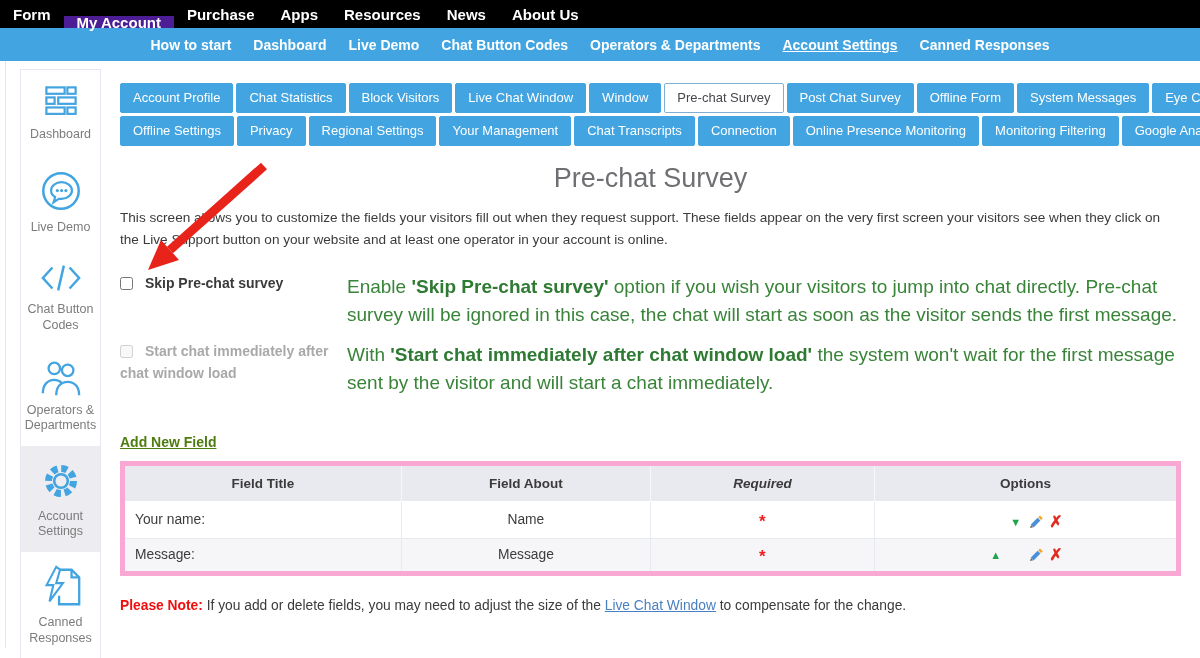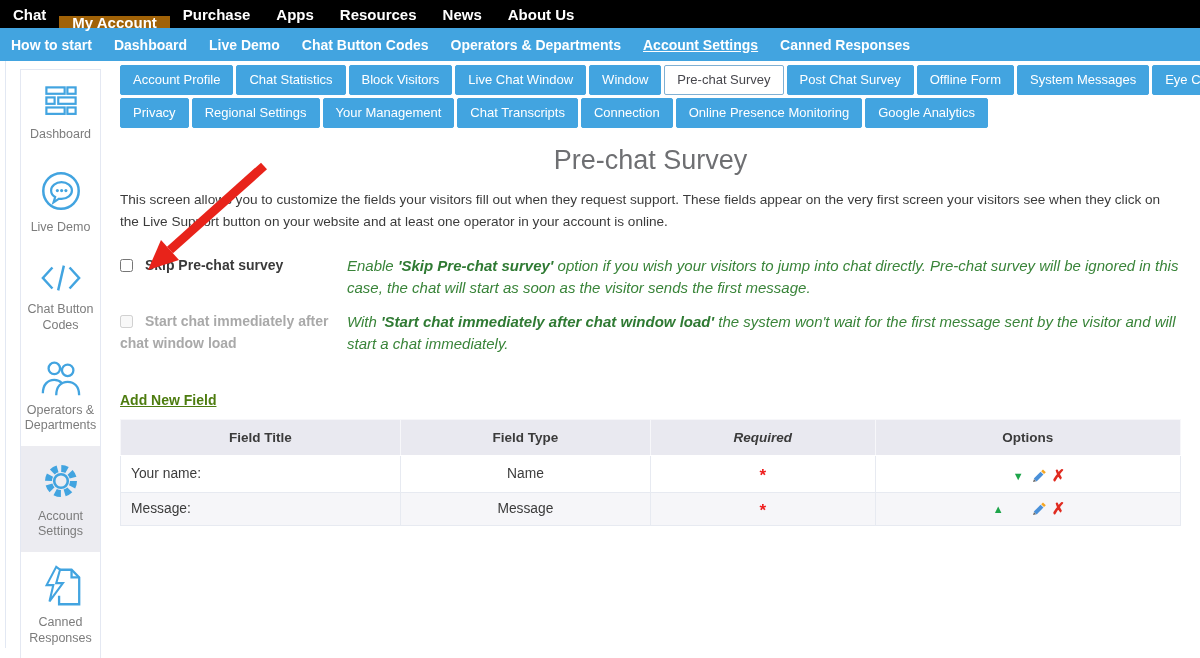--- a/index.html
+++ b/index.html
@@ -7,62 +7,62 @@
   body {
     font-family: "Liberation Sans", sans-serif;
     background:#ffffff; color:#3c3c3c; position:relative; overflow:hidden;
   }
   
   .topbar { background:#000; height:28px; display:flex; align-items:stretch; }
   .topbar .tnav-item {
     color:#fff; font-weight:bold; font-size:15px; padding:0 13px;
     display:flex; align-items:center; cursor:pointer;
   }
-  .topbar .tnav-item.active { background:#a16207;margin-top:16px; }
-  
-  .subnav { background:#42a4e0; height:33px; display:flex; align-items:center; }
+  .topbar .tnav-item.active { background:#4c1d95;margin-top:16px; }
+  
+  .subnav { background:#42a4e0; height:33px; display:flex; align-items:center;justify-content:center; }
   .subnav .snav-item {
     color:#fff; font-weight:bold; font-size:14px; padding:0 11px; cursor:pointer; white-space:nowrap;
   }
   .subnav .snav-item.active { text-decoration:underline; }
   
   .left-rule { position:absolute; left:5px; top:61px; bottom:10px; width:1px; background:#e2e8f3; }
   .sidebar {
     position:absolute; left:20px; top:69px; width:81px;
     border:1px solid #e4e8f2; background:#fff;
   }
   .side-item { padding:11px 3px 12px; text-align:center; cursor:pointer; }
   .side-item.active { background:#ececf1; }
   .side-item svg { display:block; margin:0 auto 4px; }
   .side-label { color:#7c7c7c; font-size:12.5px; line-height:1.25; display:block; }
   
   .main { position:absolute; left:120px; top:61px; width:1061px; }
   
-  .tabrow { display:flex; gap:3px; margin-top:4px; }
+  .tabrow { display:flex; gap:3px; margin-top:22px; }
   .tabrow + .tabrow { margin-top:3px; }
   .tab {
     background:#42a4e0; border:1px solid #42a4e0; border-radius:2px;
     color:#fff; font-size:13px; padding:6px 12px 7px; cursor:pointer; white-space:nowrap;
   }
   .tab.active { background:#fff; color:#47474d; border-color:#7fb0d4; }
   
   .page-title { text-align:center; color:#6e6f72; font-size:27px; font-weight:400; margin-top:17px; }
   .intro { margin-top:13px; font-size:13.6px; line-height:1.65; color:#3b3b3b; }
   
   .opts { margin-top:21px; }
   .opt-row { display:flex; align-items:flex-start; }
   .opt-row + .opt-row { margin-top:11px; }
   .opt-left { width:227px; flex:0 0 227px; font-size:14px; font-weight:bold; line-height:1.55; color:#3a3a3a; }
   .opt-left input[type=checkbox] { vertical-align:-2px; margin-right:8px; cursor:pointer; }
   .opt-left.disabled { color:#a9a9a9; }
-  .opt-desc { flex:1; color:#398439; font-size:15px; line-height:1.5;font-style:italic; }
+  .opt-desc { flex:1; color:#398439; font-size:19px; line-height:1.5; }
   .opt-desc b { color:#2f7a33; }
   
   .add-link { display:inline-block; margin-top:36px; color:#4d7c0f; font-weight:bold; font-size:14px; text-decoration:underline; cursor:pointer; }
-  table.fields { width:100%; border-collapse:collapse; margin-top:10px; border:1px solid #f9a8d4; }
+  table.fields { width:100%; border-collapse:collapse; margin-top:10px; border:5px solid #f9a8d4; }
   table.fields th {
     background:#e9e9f0; color:#3b3b3b; font-size:13.5px; font-weight:bold;
     padding:10px 8px; border:1px solid #f7f7fa; border-bottom:1px solid #fff;
   }
   table.fields td {
     font-size:13.8px; color:#3c3c3c; padding:8px 8px; text-align:center;
     border:1px solid #e7eaf1; height:33px;
   }
   table.fields td.c-title { text-align:left; padding-left:10px; }
   table.fields tr.alt td { background:#f6f6f9; }
@@ -77,21 +77,21 @@
   .note { margin-top:22px; font-size:13.8px; color:#3b3b3b; }
   .note .note-label { color:#f20d0d; font-weight:bold; }
   .note .note-link { color:#4a7fc1; text-decoration:underline; cursor:pointer; }
   
   .arrow-overlay { position:absolute; left:120px; top:158px; width:175px; height:122px; pointer-events:none; }
 </style>
 </head>
 <body>
 
 <div class="topbar">
-  <div class="tnav-item">Chat</div>
+  <div class="tnav-item">Form</div>
   <div class="tnav-item active">My Account</div>
   <div class="tnav-item">Purchase</div>
   <div class="tnav-item">Apps</div>
   <div class="tnav-item">Resources</div>
   <div class="tnav-item">News</div>
   <div class="tnav-item">About Us</div>
 </div>
 
 <div class="subnav">
   <div class="snav-item">How to start</div>
@@ -172,26 +172,28 @@
     <div class="tab">Live Chat Window</div>
     <div class="tab">Window</div>
     <div class="tab active">Pre-chat Survey</div>
     <div class="tab">Post Chat Survey</div>
     <div class="tab">Offline Form</div>
     <div class="tab">System Messages</div>
     <div class="tab">Eye Catcher</div>
 
   </div>
   <div class="tabrow">
+    <div class="tab">Offline Settings</div>
     <div class="tab">Privacy</div>
     <div class="tab">Regional Settings</div>
     <div class="tab">Your Management</div>
     <div class="tab">Chat Transcripts</div>
     <div class="tab">Connection</div>
     <div class="tab">Online Presence Monitoring</div>
+    <div class="tab">Monitoring Filtering</div>
     <div class="tab">Google Analytics</div>
   </div>
 
   <h1 class="page-title">Pre-chat Survey</h1>
 
   <p class="intro">This screen allows you to customize the fields your visitors fill out when they request support. These fields appear on the very first screen your visitors see when they click on the Live Support button on your website and at least one operator in your account is online.</p>
 
   <div class="opts">
     <div class="opt-row">
       <div class="opt-left">
@@ -212,21 +214,21 @@
       </div>
     </div>
   </div>
 
   <a class="add-link">Add New Field</a>
 
   <table class="fields">
     <thead>
       <tr>
         <th class="w-title">Field Title</th>
-        <th class="w-type">Field Type</th>
+        <th class="w-type">Field About</th>
         <th class="w-req">Required</th>
         <th class="w-opt">Options</th>
       </tr>
     </thead>
     <tbody>
       <tr>
         <td class="c-title">Your name:</td>
         <td>Name</td>
         <td><span class="req-star">*</span></td>
         <td>
@@ -255,18 +257,21 @@
               <line x1="4.2" y1="12" x2="11" y2="5.2" stroke="#4a90d9" stroke-width="4"></line>
               <line x1="11.6" y1="4.6" x2="13.4" y2="2.8" stroke="#f5a623" stroke-width="4"></line>
             </svg>
             <span class="del-x">✗</span>
           </span>
         </td>
       </tr>
     </tbody>
   </table>
 
+  <p class="note">
+    <span class="note-label">Please Note:</span><span> If you add or delete fields, you may need to adjust the size of the </span><a class="note-link">Live Chat Window</a><span> to compensate for the change.</span>
+  </p>
 </div>
 
 <svg class="arrow-overlay" viewBox="0 0 175 122">
   <line x1="144" y1="8" x2="50" y2="92" stroke="#e8231a" stroke-width="9"></line>
   <polygon points="28,112 41,82 59,102" fill="#e8231a"></polygon>
 </svg>
 
 </body></html>

